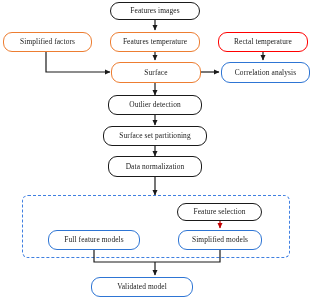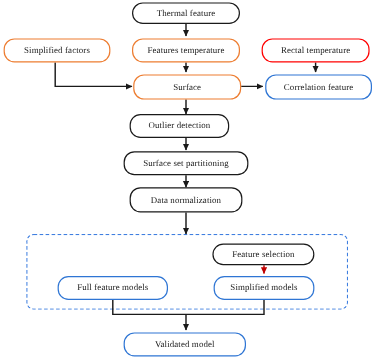--- a/index.html
+++ b/index.html
@@ -102,44 +102,44 @@
       <line x1="155" y1="262" x2="155" y2="275" marker-end="url(#ah)"></line>
     </g>
 
     <g stroke="#c00000" stroke-width="1.2" fill="none">
 
       <line x1="220" y1="221" x2="220" y2="228" marker-end="url(#ahr)"></line>
     </g>
   </svg>
 
   <div class="node n-black" style="left:110px; top:2px; width:90px; height:18px;">
-    <span>Thermal feature</span>
+    <span>Features images</span>
   </div>
 
   <div class="node n-orange" style="left:3px; top:32px; width:89px; height:20px;">
     <span>Simplified factors</span>
   </div>
 
   <div class="node n-orange" style="left:110px; top:32px; width:90px; height:20px;">
     <span>Features temperature</span>
   </div>
 
   <div class="node n-red" style="left:218px; top:32px; width:90px; height:20px;">
     <span>Rectal temperature</span>
   </div>
 
   <div class="node n-orange" style="left:111px; top:62px; width:90px; height:21px;">
     <span>Surface</span>
   </div>
 
   <div class="node n-blue" style="left:221px; top:62px; width:89px; height:21px;">
-    <span>Correlation feature</span>
+    <span>Correlation analysis</span>
   </div>
 
-  <div class="node n-black" style="left:108px; top:95px; width:83px; height:20px;">
+  <div class="node n-black" style="left:108px; top:95px; width:94px; height:20px;">
     <span>Outlier detection</span>
   </div>
 
   <div class="node n-black" style="left:103px; top:126px; width:104px; height:20px;">
     <span>Surface set partitioning</span>
   </div>
 
   <div class="node n-black" style="left:108px; top:156px; width:94px; height:21px;">
     <span>Data normalization</span>
   </div>
@@ -149,17 +149,17 @@
   </div>
 
   <div class="node n-blue" style="left:48px; top:230px; width:92px; height:20px;">
     <span>Full feature models</span>
   </div>
 
   <div class="node n-blue" style="left:178px; top:230px; width:84px; height:20px;">
     <span>Simplified models</span>
   </div>
 
-  <div class="node n-blue" style="left:103px; top:277px; width:102px; height:20px;">
+  <div class="node n-blue" style="left:91px; top:277px; width:102px; height:20px;">
     <span>Validated model</span>
   </div>
 
 </div>
 
 </body></html>

